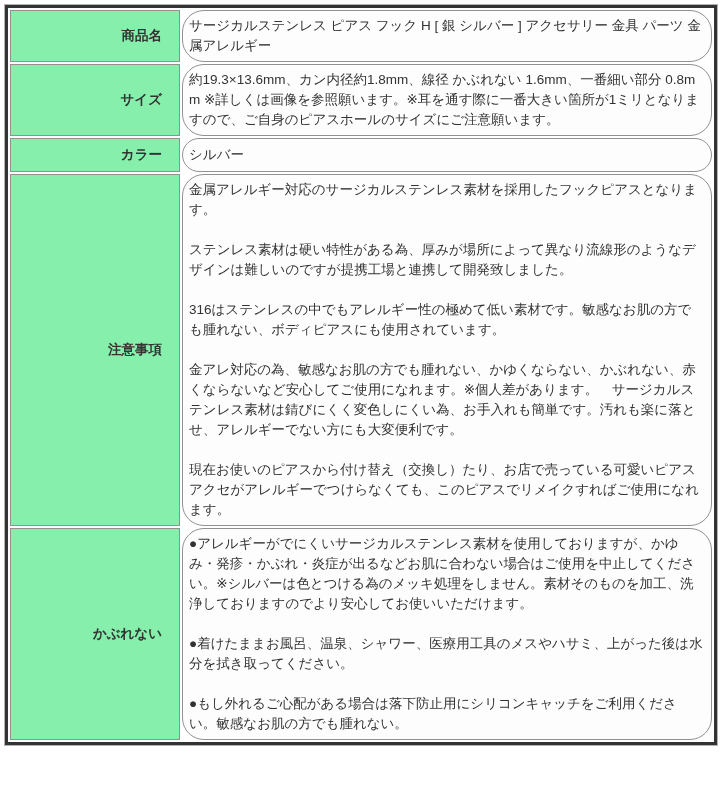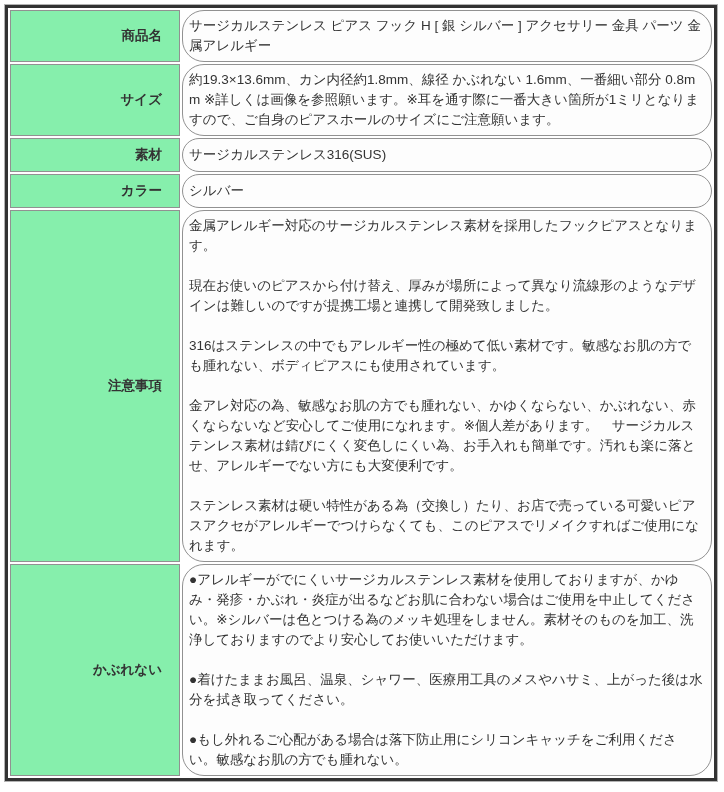--- a/index.html
+++ b/index.html
@@ -65,39 +65,33 @@
             <p>サージカルステンレス ピアス フック H [ 銀 シルバー ] アクセサリー 金具 パーツ 金属アレルギー</p>
           </td>
       </tr>
       <tr>
         <th>サイズ</th>
         <td>
             <p>約19.3×13.6mm、カン内径約1.8mm、線径 かぶれない 1.6mm、一番細い部分 0.8mm ※詳しくは画像を参照願います。※耳を通す際に一番大きい箇所が1ミリとなりますので、ご自身のピアスホールのサイズにご注意願います。</p>
           </td>
       </tr>
       <tr>
-        <th>素材</th>
-        <td>
-            <p>サージカルステンレス316(SUS)</p>
-          </td>
-      </tr>
-      <tr>
         <th>カラー</th>
         <td>
             <p>シルバー</p>
           </td>
       </tr>
       <tr>
         <th>注意事項</th>
         <td>
             <p>金属アレルギー対応のサージカルステンレス素材を採用したフックピアスとなります。</p>
-            <p>現在お使いのピアスから付け替え、厚みが場所によって異なり流線形のようなデザインは難しいのですが提携工場と連携して開発致しました。</p>
+            <p>ステンレス素材は硬い特性がある為、厚みが場所によって異なり流線形のようなデザインは難しいのですが提携工場と連携して開発致しました。</p>
             <p>316はステンレスの中でもアレルギー性の極めて低い素材です。敏感なお肌の方でも腫れない、ボディピアスにも使用されています。</p>
             <p>金アレ対応の為、敏感なお肌の方でも腫れない、かゆくならない、かぶれない、赤くならないなど安心してご使用になれます。※個人差があります。　サージカルステンレス素材は錆びにくく変色しにくい為、お手入れも簡単です。汚れも楽に落とせ、アレルギーでない方にも大変便利です。</p>
-            <p>ステンレス素材は硬い特性がある為（交換し）たり、お店で売っている可愛いピアスアクセがアレルギーでつけらなくても、このピアスでリメイクすればご使用になれます。</p>
+            <p>現在お使いのピアスから付け替え（交換し）たり、お店で売っている可愛いピアスアクセがアレルギーでつけらなくても、このピアスでリメイクすればご使用になれます。</p>
           </td>
       </tr>
       <tr>
         <th>かぶれない</th>
         <td>
             <p>●アレルギーがでにくいサージカルステンレス素材を使用しておりますが、かゆみ・発疹・かぶれ・炎症が出るなどお肌に合わない場合はご使用を中止してください。※シルバーは色とつける為のメッキ処理をしません。素材そのものを加工、洗浄しておりますのでより安心してお使いいただけます。</p>
             <p>●着けたままお風呂、温泉、シャワー、医療用工具のメスやハサミ、上がった後は水分を拭き取ってください。</p>
             <p>●もし外れるご心配がある場合は落下防止用にシリコンキャッチをご利用ください。敏感なお肌の方でも腫れない。</p>
           </td>
       </tr>

